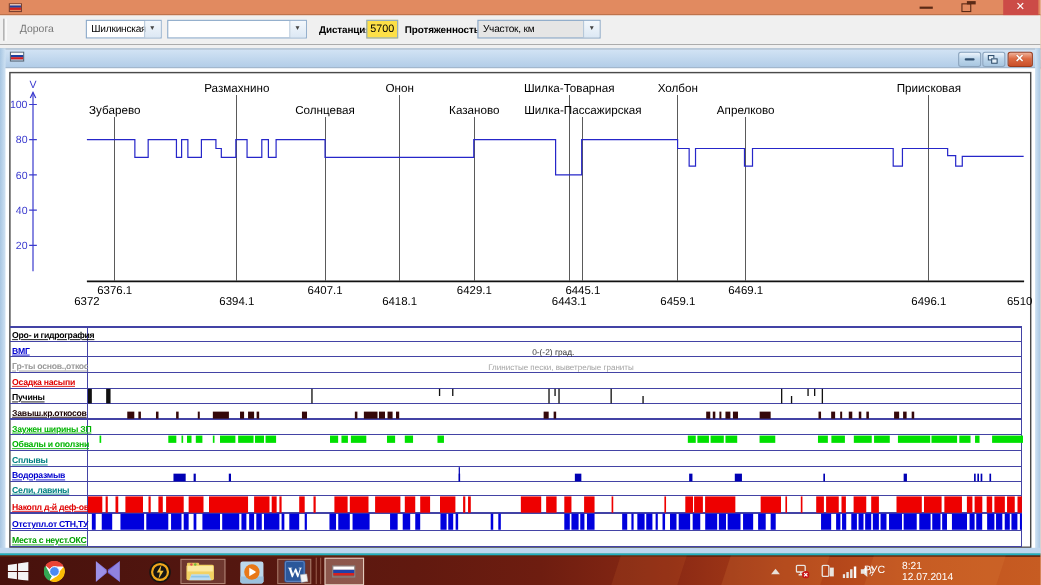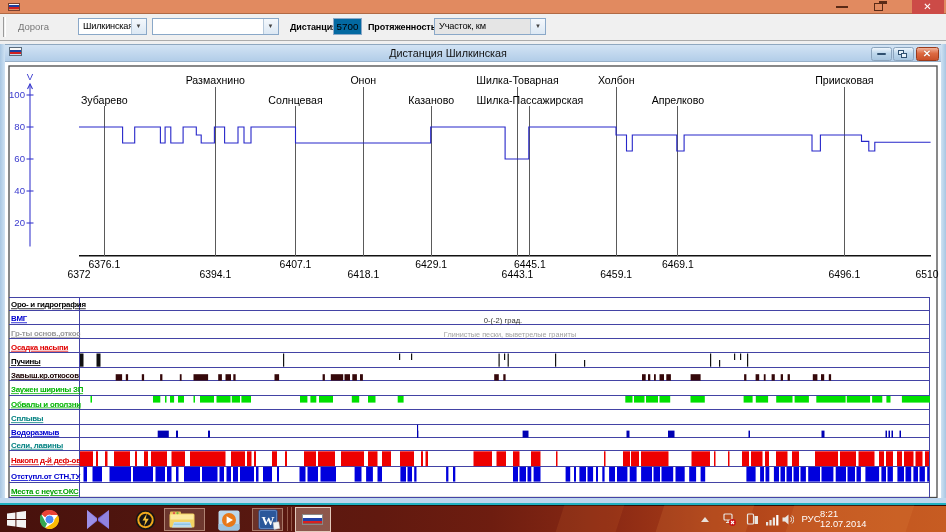--- a/index.html
+++ b/index.html
@@ -17,34 +17,33 @@
       <div class="abs" style="left:3px;top:17px;width:3px;height:20px;border-left:1px solid #9a9a9a;border-right:1px solid #fff"></div>
       <div class="abs" style="left:18px;top:14px;height:26px;line-height:26px;font-size:9.5px;color:#777">Дорога</div>
       <div class="abs" style="left:78px;top:18px;width:68.5px;height:17px;background:#fff;border:1px solid #8aa8c8">
         <div style="position:absolute;left:4px;top:0;height:15px;line-height:15px;font-size:9.2px;letter-spacing:-0.2px;color:#000;white-space:nowrap">Шилкинская</div>
         <div style="position:absolute;right:0;top:0;width:15px;height:15px;background:linear-gradient(#f4f8fc,#dce8f4);border-left:1px solid #b6c8da;color:#444;font-size:6px;line-height:15px;text-align:center">▼</div>
       </div>
       <div class="abs" style="left:152px;top:18px;width:126.5px;height:17px;background:#fff;border:1px solid #8aa8c8">
         <div style="position:absolute;right:0;top:0;width:15px;height:15px;background:linear-gradient(#f4f8fc,#dce8f4);border-left:1px solid #b6c8da;color:#444;font-size:6px;line-height:15px;text-align:center">▼</div>
       </div>
       <div class="abs" style="left:290px;top:14px;height:26px;line-height:26px;font-size:9px;font-weight:bold;color:#000;letter-spacing:-0.1px">Дистанция</div>
-      <div class="abs" style="left:333px;top:18px;width:29px;height:17px;background:#0369a1;border:1px solid #8aa8c8;font-size:9.8px;line-height:15px;text-align:center">5700</div>
+      <div class="abs" style="left:333px;top:18px;width:29px;height:17px;background:#fde047;border:1px solid #8aa8c8;font-size:9.8px;line-height:15px;text-align:center">5700</div>
       <div class="abs" style="left:368px;top:14px;height:26px;line-height:26px;font-size:9px;font-weight:bold;color:#000;letter-spacing:-0.1px">Протяженность</div>
       <div class="abs" style="left:434px;top:18px;width:112px;height:17px;background:#e5e5e5;border:1px solid #8aa8c8">
         <div style="position:absolute;left:4px;top:0;height:15px;line-height:15px;font-size:9.2px;letter-spacing:-0.2px;color:#000;white-space:nowrap">Участок, км</div>
         <div style="position:absolute;right:0;top:0;width:15px;height:15px;background:linear-gradient(#f4f8fc,#dce8f4);border-left:1px solid #b6c8da;color:#444;font-size:6px;line-height:15px;text-align:center">▼</div>
       </div>
       <div class="abs" style="left:0;top:41px;width:946px;height:3px;background:#f0f0f0"></div>
       <div class="abs" style="left:0;top:44px;width:946px;height:17.5px;background:linear-gradient(#d2e3f4,#b2cde8);border-top:1px solid #8fa8c0;border-bottom:1px solid #98b0c8"></div>
       <div style="position:absolute;left:9px;top:46.5px;width:13px;height:9px;border:1px solid #5a6a7a;">
         <div style="height:33.3%;background:#f8f8f8"></div>
         <div style="height:33.4%;background:#1e3f9e"></div>
         <div style="height:33.3%;background:#d02020"></div>
       </div>
-      <div class="abs" style="left:0;top:44px;width:896px;height:17.5px;font-size:10.8px;line-height:18px;text-align:center;color:#111">Дистанция Шилкинская</div>
       <div class="abs" style="left:870.5px;top:47px;width:21px;height:13.5px;background:linear-gradient(#eef5fc,#bed7ec 45%,#a8c6e0);border:1px solid #8ba4bd;border-radius:2.5px"></div>
       <div class="abs" style="left:876.5px;top:52.5px;width:9px;height:2.5px;background:#305070;border-radius:1px"></div>
       <div class="abs" style="left:893px;top:47px;width:21px;height:13.5px;background:linear-gradient(#eef5fc,#bed7ec 45%,#a8c6e0);border:1px solid #8ba4bd;border-radius:2.5px"></div>
       <div class="abs" style="left:898px;top:50px;width:6px;height:5px;border:1.2px solid #305070;background:#e8f2fa"></div>
       <div class="abs" style="left:901px;top:52.5px;width:6px;height:5px;border:1.2px solid #305070;background:#e8f2fa"></div>
       <div class="abs" style="left:915.5px;top:47px;width:23px;height:13.5px;background:linear-gradient(#f0b29a,#dd6a42 45%,#c94f28);border:1px solid #9a3a1a;border-radius:2.5px"></div>
       <div class="abs" style="left:915.5px;top:47px;width:23px;height:13.5px;color:#fff;font-size:10px;font-weight:bold;line-height:13px;text-align:center;text-shadow:0 0 1px #802000">✕</div>
       <div class="abs" style="left:0;top:62.5px;width:946px;height:440px;background:#fff"></div>
       <div class="abs" style="left:0;top:44px;width:5px;height:458.5px;background:linear-gradient(90deg,#a8c6e2,#cfe2f3)"></div>
       <div class="abs" style="left:941px;top:44px;width:5px;height:458.5px;background:linear-gradient(90deg,#cfe2f3,#a8c6e2)"></div>
@@ -420,17 +419,17 @@
     <svg class="abs" style="left:765.5px;top:512.5px" width="14" height="13" viewBox="0 0 14 13">
       <rect x="0" y="9" width="2.2" height="3.5" fill="#e8e4e0"></rect>
       <rect x="3.4" y="7" width="2.2" height="5.5" fill="#e8e4e0"></rect>
       <rect x="6.8" y="4.5" width="2.2" height="8" fill="#e8e4e0"></rect>
       <rect x="10.2" y="2" width="2.2" height="10.5" fill="#fff"></rect>
     </svg>
     <svg class="abs" style="left:782px;top:512.5px" width="12" height="13" viewBox="0 0 12 13">
       <path fill="#e8e4e0" d="M0.5 4.5 L3 4.5 L6.5 1.5 L6.5 11.5 L3 8.5 L0.5 8.5 Z"></path>
       <path d="M8.5 4 A3.4 3.4 0 0 1 8.5 9 M10 2.5 A5.2 5.2 0 0 1 10 10.5" stroke="#e8e4e0" stroke-width="1" fill="none"></path>
     </svg>
-    <div class="abs" style="left:798px;top:504.7px;width:26px;height:27.3px;color:#fff;font-size:9.6px;line-height:27px;text-align:center">РУС</div>
+    <div class="abs" style="left:782px;top:504.7px;width:26px;height:27.3px;color:#fff;font-size:9.6px;line-height:27px;text-align:center">РУС</div>
     <div class="abs" style="left:820px;top:508.5px;width:58px;height:24px;color:#fff;font-size:9.3px;text-align:left;line-height:10.5px">
       <div style="padding-right:14px">8:21</div>
       <div>12.07.2014</div>
     </div>
   </div>
 </body></html>

